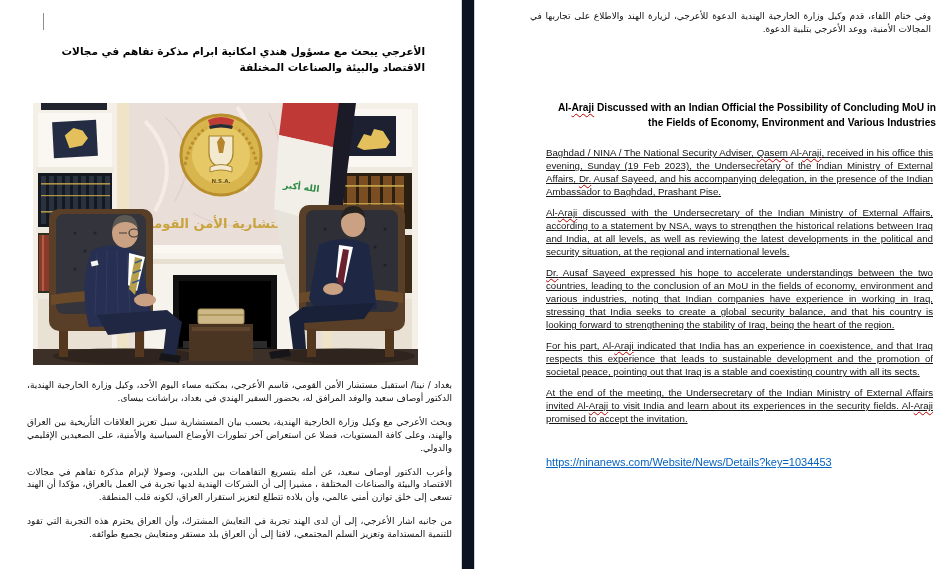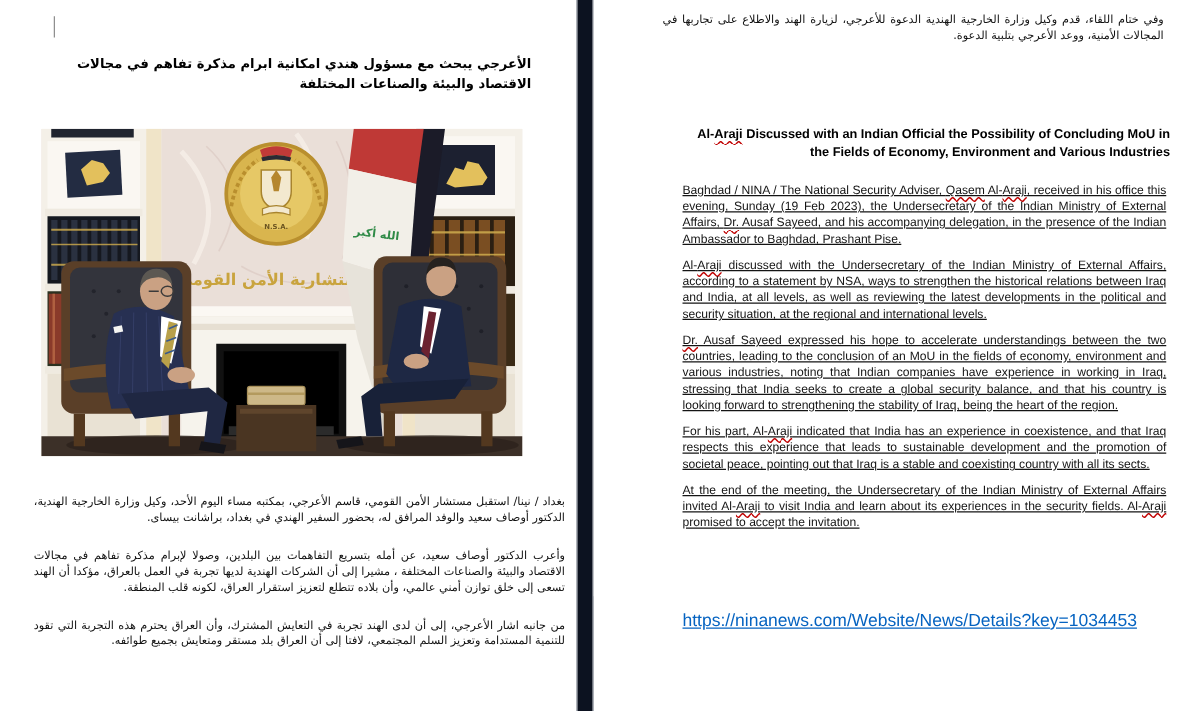--- a/index.html
+++ b/index.html
@@ -28,21 +28,21 @@
     font-family:"DejaVu Sans",sans-serif;
   }
   .photo{position:absolute;left:33px;top:103px;width:385px;height:262px;}
   .photo svg{display:block;}
   .l-body{
     position:absolute;top:379px;left:27px;width:425px;
     direction:rtl;text-align:justify;
     font-size:9px;line-height:12.9px;color:#111;
     font-family:"DejaVu Sans",sans-serif;
   }
-  .l-body p{margin:17px 0 11px 0;}
+  .l-body p{margin:0 0 11px 0;}
 
   
   .r-arabic{
     position:absolute;top:10px;left:55px;width:401px;margin:0;
     direction:rtl;text-align:justify;
     font-size:9px;line-height:13px;color:#111;
     font-family:"DejaVu Sans",sans-serif;
   }
   .r-title{
     position:absolute;top:100px;left:69px;width:392px;margin:0;
@@ -54,22 +54,22 @@
   }
   .r-body p{margin:0 0 8px 0;}
   .sp{
     text-decoration-line:underline;
     text-decoration-style:wavy;
     text-decoration-color:var(--squiggle,#c00000);
     text-decoration-thickness:1px;
     text-underline-offset:2px;
   }
   .r-link{
-    position:absolute;top:488px;left:71px;
-    font-size:14px;color:var(--link,#0563c1);
+    position:absolute;top:456px;left:71px;
+    font-size:11px;color:var(--link,#0563c1);
     text-decoration:underline;cursor:pointer;
   }
 </style>
 </head>
 <body>
 
 <div class="page page-left">
   <div class="cursor"></div>
 
   <h1 class="l-title" dir="rtl">الأعرجي يبحث مع مسؤول هندي امكانية ابرام مذكرة تفاهم في مجالات الاقتصاد والبيئة والصناعات المختلفة</h1>
@@ -271,20 +271,21 @@
         <path d="M308,117 q1,-14 12,-14 q11,0 12,12 q-5,-6 -12,-5 q-8,0 -12,7 z" fill="#26221f"></path>
         <ellipse cx="300" cy="186" rx="10" ry="6" fill="#caa183"></ellipse>
         <path d="M342,200 l-72,4 l-14,10 l4,32 l13,0 l-2,-26 l60,-4 z" fill="#182138"></path>
         <path d="M256,246 l-20,3 l2,7 l20,-3 z" fill="#15151a"></path>
       </g>
     </svg>
   </div>
 
   <div class="l-body">
       <p>بغداد / نينا/ استقبل مستشار الأمن القومي، قاسم الأعرجي، بمكتبه مساء اليوم الأحد، وكيل وزارة الخارجية الهندية، الدكتور أوصاف سعيد والوفد المرافق له، بحضور السفير الهندي في بغداد، براشانت بيساى.</p>
+      <p>وبحث الأعرجي مع وكيل وزارة الخارجية الهندية، بحسب بيان المستشارية سبل تعزيز العلاقات التأريخية بين العراق والهند، وعلى كافة المستويات، فضلا عن استعراض آخر تطورات الأوضاع السياسية والأمنية، على الصعيدين الإقليمي والدولي.</p>
       <p>وأعرب الدكتور أوصاف سعيد، عن أمله بتسريع التفاهمات بين البلدين، وصولا لإبرام مذكرة تفاهم في مجالات الاقتصاد والبيئة والصناعات المختلفة ، مشيرا إلى أن الشركات الهندية لديها تجربة في العمل بالعراق، مؤكدا أن الهند تسعى إلى خلق توازن أمني عالمي، وأن بلاده تتطلع لتعزيز استقرار العراق، لكونه قلب المنطقة.</p>
       <p>من جانبه اشار الأعرجي، إلى أن لدى الهند تجربة في التعايش المشترك، وأن العراق يحترم هذه التجربة التي تقود للتنمية المستدامة وتعزيز السلم المجتمعي، لافتا إلى أن العراق بلد مستقر ومتعايش بجميع طوائفه.</p>
     </div>
 </div>
 
 <div class="divider"></div>
 
 <div class="page page-right">
   <p class="r-arabic" dir="rtl">وفي ختام اللقاء، قدم وكيل وزارة الخارجية الهندية الدعوة للأعرجي، لزيارة الهند والاطلاع على تجاربها في المجالات الأمنية، ووعد الأعرجي بتلبية الدعوة.</p>
 

